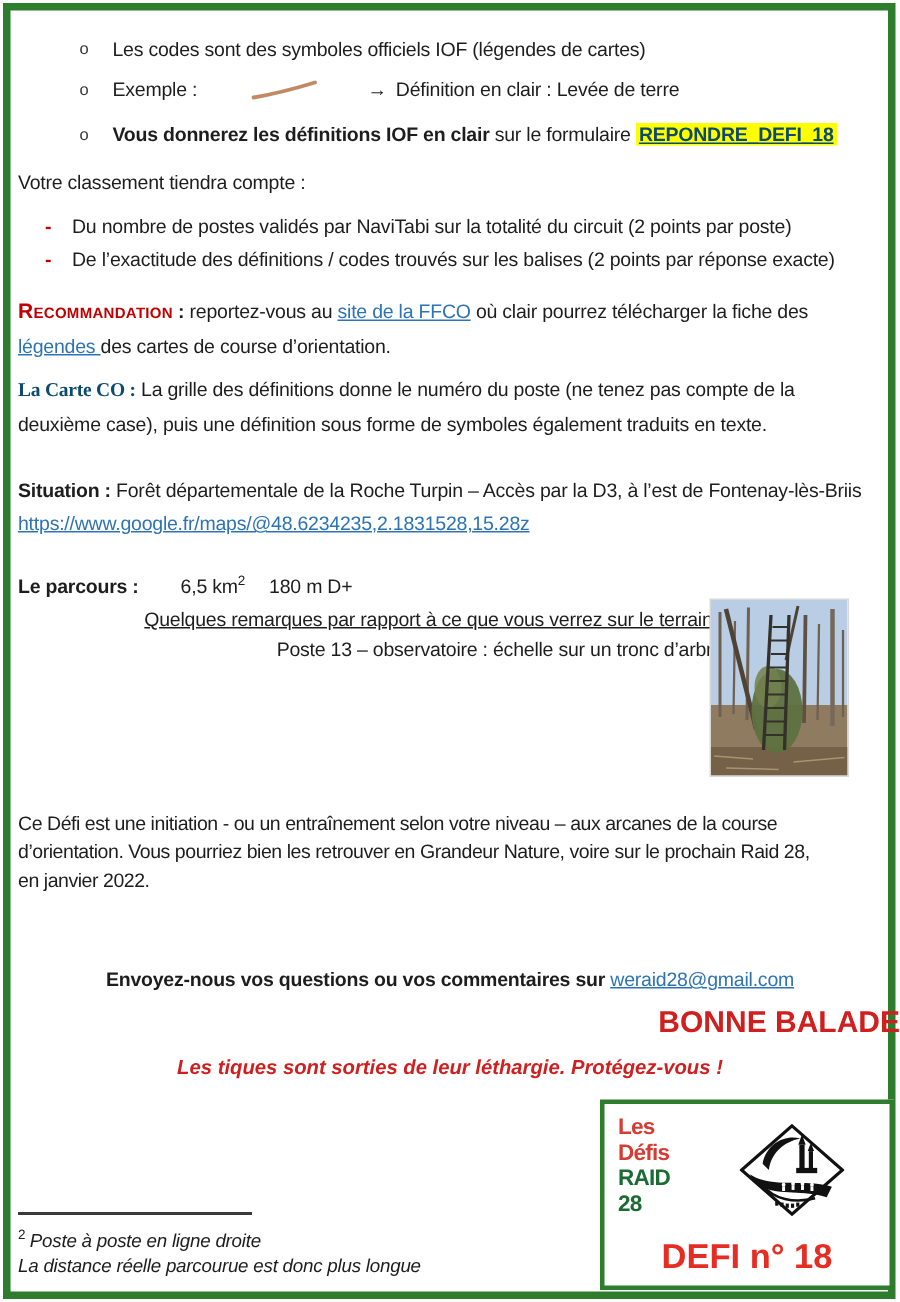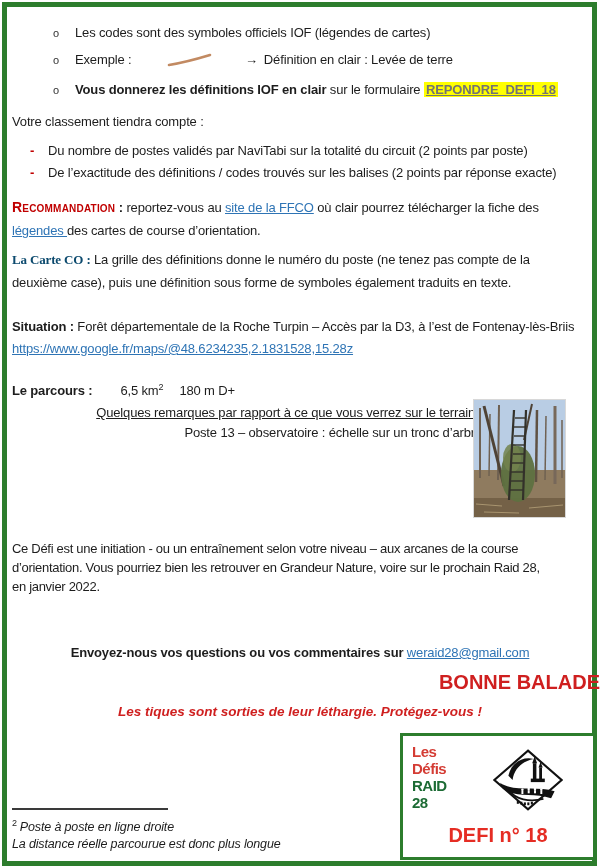--- a/index.html
+++ b/index.html
@@ -4,21 +4,21 @@
 <style>
   html,body{margin:0;padding:0;background:#fff;}
   .page{position:relative;width:600px;height:868px;background:#fff;overflow:hidden;
         font-family:"Liberation Sans",sans-serif;font-size:13px;color:#1d1d1d;letter-spacing:-0.15px;}
   .frame{position:absolute;left:2px;top:2px;right:3px;bottom:2px;border:5px solid #2d7d2d;pointer-events:none;}
   .abs{position:absolute;}
   .nw{white-space:nowrap;}
   .bold{font-weight:bold;}
   .red{color:#0c4a6e;font-family:Liberation Serif, serif;}
   .link{color:#2e74b5;text-decoration:underline;cursor:pointer;}
-  .hl-link{background:#ffff00;color:#737373;font-weight:bold;text-decoration:underline;padding:0 2px;cursor:pointer;}
+  .hl-link{background:#ffff00;color:#0c4a6e;font-weight:bold;text-decoration:underline;padding:0 2px;cursor:pointer;}
 
   
   .bullets{left:53px;top:24px;right:16px;}
   .brow{display:flex;align-items:flex-start;line-height:18px;margin-bottom:9px;}
   .bm{width:22px;font-size:11px;line-height:18px;color:#333;}
   .ex-label{width:72px;}
   .iof-slash{margin-left:20px;margin-top:2px;}
   .arrow{margin-left:32px;margin-right:6px;font-weight:bold;}
 
   
@@ -50,21 +50,21 @@
   .contact{left:0;top:645px;width:100%;text-align:center;font-weight:bold;}
   .balade{left:0;top:671px;width:100%;text-align:right;font-weight:bold;font-size:20px;color:#cf1f1f;letter-spacing:0;}
   .tiques{left:0;top:704px;width:100%;text-align:center;font-weight:bold;font-style:italic;font-size:13.5px;color:#cf1f1f;letter-spacing:0;}
 
   
   .logo-box{left:400px;top:733px;width:196px;height:127px;border:3px solid #2d7d2d;box-sizing:border-box;background:#fff;}
   .logo-text{position:absolute;left:9px;top:7px;font-weight:bold;font-size:15px;line-height:17px;letter-spacing:-0.5px;}
   .lred{color:#d43c34;}
   .lgreen{color:#1c6b34;}
   .diamond{position:absolute;left:90px;top:13px;}
-  .logo-title{position:absolute;left:0;top:88px;width:100%;text-align:center;font-weight:bold;font-size:20px;color:#e52d24;letter-spacing:0;}
+  .logo-title{position:absolute;left:0;top:88px;width:100%;text-align:center;font-weight:bold;font-size:23px;color:#e52d24;letter-spacing:0;}
 
   
   .footnote{left:12px;top:808px;font-style:italic;font-size:12.5px;line-height:17px;}
   .fn-rule{width:156px;border-top:2px solid #3a3a3a;margin-bottom:5px;}
   .fn-u{}
   .footnote sup{margin-right:3px;font-style:normal;}
 </style>
 </head>
 <body>
 

